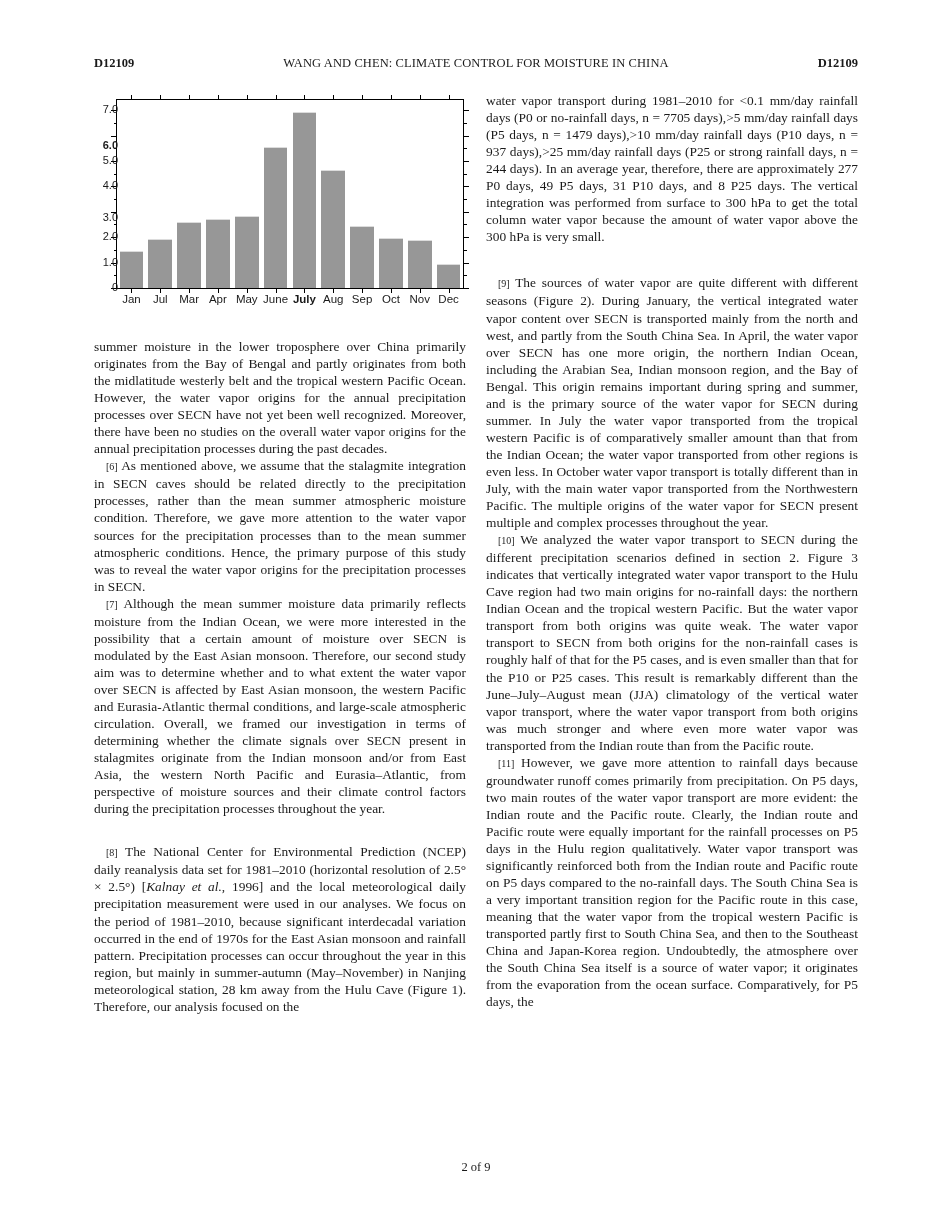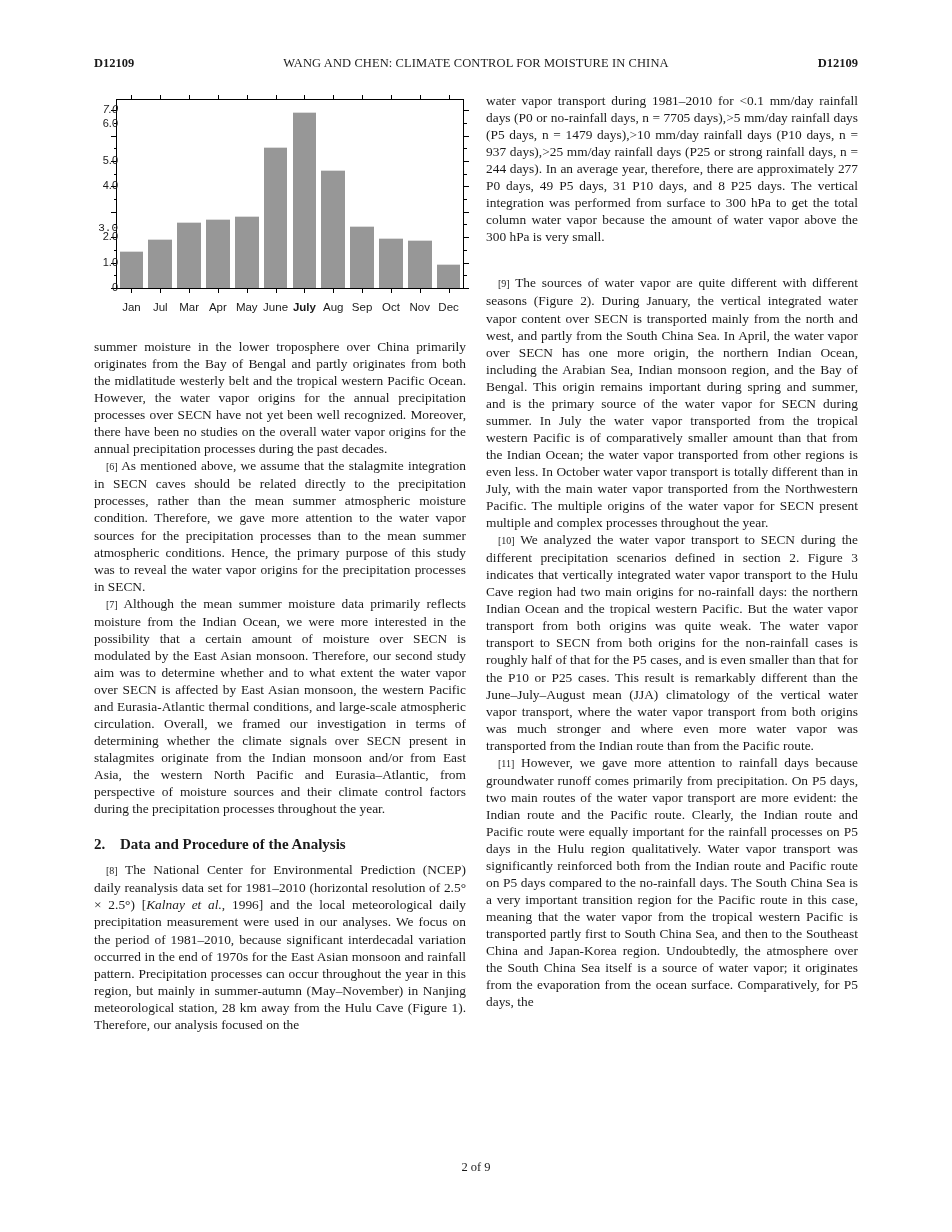--- a/index.html
+++ b/index.html
@@ -20,21 +20,21 @@
   .caption b { font-weight: bold; }
   .footer { position: absolute; top: 1160px; left: 0; width: 952px; text-align: center; font-size: 12.5px; }
   
   .chart { position: absolute; left: 94px; top: 92px; width: 380px; height: 220px; font-family: "Liberation Sans", sans-serif; }
   .plot { position: absolute; left: 22px; top: 7px; width: 348px; height: 190px; border: 1px solid #000; box-sizing: border-box; }
   .bar { position: absolute; bottom: 0; background: #979797; border-top: 1px solid #dcdcdc; box-sizing: border-box; }
   .ytick { position: absolute; left: -6px; width: 5px; height: 1px; background: #000; }
   .ytick-minor { position: absolute; left: -3px; width: 3px; height: 1px; background: #000; }
   .ytick-r { position: absolute; right: -6px; width: 5px; height: 1px; background: #000; }
   .ylabel { position: absolute; right: 356px; font-size: 11px; line-height: 11px; text-align: right; }
-  .xlabel { position: absolute; top: 201px; font-size: 11.5px; width: 34px; margin-left: -17px; text-align: center; margin-top: 8px; }
+  .xlabel { position: absolute; top: 201px; font-size: 11.5px; width: 34px; margin-left: -17px; text-align: center; }
   .xtick-top { position: absolute; top: -5px; width: 1px; height: 4px; background: #000; }
   .xtick-bot { position: absolute; bottom: -5px; width: 1px; height: 4px; background: #000; }
 </style>
 </head>
 <body>
 
 <div class="header">
   <span class="left">D12109</span>
   <span class="center">WANG AND CHEN: CLIMATE CONTROL FOR MOISTURE IN CHINA</span>
   <span class="right">D12109</span>
@@ -117,34 +117,33 @@
     <div class="xlabel" style="left: 181.583px;">June</div>
     <div class="xlabel" style="left: 210.417px; font-weight: bold;">July</div>
     <div class="xlabel" style="left: 239.25px;">Aug</div>
     <div class="xlabel" style="left: 268.083px;">Sep</div>
     <div class="xlabel" style="left: 296.917px;">Oct</div>
     <div class="xlabel" style="left: 325.75px;">Nov</div>
     <div class="xlabel" style="left: 354.583px;">Dec</div>
     <div class="ylabel" style="top: 190px;">0</div>
     <div class="ylabel" style="top: 164.595px;">1.0</div>
     <div class="ylabel" style="top: 139.189px;">2.0</div>
-    <div class="ylabel" style="top: 131px; font-family: Liberation Mono, monospace;">3.0</div>
+    <div class="ylabel" style="top: 120px;">3.0</div>
     <div class="ylabel" style="top: 88.3784px;">4.0</div>
     <div class="ylabel" style="top: 62.973px;">5.0</div>
-    <div class="ylabel" style="top: 26px;">6.0</div>
-    <div class="ylabel" style="top: 12.1622px; font-style: italic;">7.0</div>
+    <div class="ylabel" style="top: 48px; font-weight: bold;">6.0</div>
+    <div class="ylabel" style="top: 12.1622px;">7.0</div>
   </div>
 
 <div class="col col-left" style="top:322px;">
   <div style="height:16px"></div>
   <p>summer moisture in the lower troposphere over China primarily originates from the Bay of Bengal and partly originates from both the midlatitude westerly belt and the tropical western Pacific Ocean. However, the water vapor origins for the annual precipitation processes over SECN have not yet been well recognized. Moreover, there have been no studies on the overall water vapor origins for the annual precipitation processes during the past decades.</p>
   <p class="indent"><span class="pnum">[6]</span> <span>As mentioned above, we assume that the stalagmite integration in SECN caves should be related directly to the precipitation processes, rather than the mean summer atmospheric moisture condition. Therefore, we gave more attention to the water vapor sources for the precipitation processes than to the mean summer atmospheric conditions. Hence, the primary purpose of this study was to reveal the water vapor origins for the precipitation processes in SECN.</span></p>
   <p class="indent"><span class="pnum">[7]</span> <span>Although the mean summer moisture data primarily reflects moisture from the Indian Ocean, we were more interested in the possibility that a certain amount of moisture over SECN is modulated by the East Asian monsoon. Therefore, our second study aim was to determine whether and to what extent the water vapor over SECN is affected by East Asian monsoon, the western Pacific and Eurasia-Atlantic thermal conditions, and large-scale atmospheric circulation. Overall, we framed our investigation in terms of determining whether the climate signals over SECN present in stalagmites originate from the Indian monsoon and/or from East Asia, the western North Pacific and Eurasia–Atlantic, from perspective of moisture sources and their climate control factors during the precipitation processes throughout the year.</span></p>
   <div style="height:18px"></div>
-  <h2 class="section"><span class="num">2.</span><span>Data and Procedure of the Analysis</span></h2>
   <div style="height:8px"></div>
   <p class="indent"><span class="pnum">[8]</span> <span>The National Center for Environmental Prediction (NCEP) daily reanalysis data set for 1981–2010 (horizontal resolution of 2.5° × 2.5°) [</span><i>Kalnay et al.</i><span>, 1996] and the local meteorological daily precipitation measurement were used in our analyses. We focus on the period of 1981–2010, because significant interdecadal variation occurred in the end of 1970s for the East Asian monsoon and rainfall pattern. Precipitation processes can occur throughout the year in this region, but mainly in summer-autumn (May–November) in Nanjing meteorological station, 28 km away from the Hulu Cave (Figure 1). Therefore, our analysis focused on the</span></p>
 </div>
 
 <div class="col col-right" style="top:92px;">
   <p>water vapor transport during 1981–2010 for &lt;0.1 mm/day rainfall days (P0 or no-rainfall days, n = 7705 days),&gt;5 mm/day rainfall days (P5 days, n = 1479 days),&gt;10 mm/day rainfall days (P10 days, n = 937 days),&gt;25 mm/day rainfall days (P25 or strong rainfall days, n = 244 days). In an average year, therefore, there are approximately 277 P0 days, 49 P5 days, 31 P10 days, and 8 P25 days. The vertical integration was performed from surface to 300 hPa to get the total column water vapor because the amount of water vapor above the 300 hPa is very small.</p>
   <div style="height:21px"></div>
   <div style="height:8px"></div>
   <p class="indent"><span class="pnum">[9]</span> <span>The sources of water vapor are quite different with different seasons (Figure 2). During January, the vertical integrated water vapor content over SECN is transported mainly from the north and west, and partly from the South China Sea. In April, the water vapor over SECN has one more origin, the northern Indian Ocean, including the Arabian Sea, Indian monsoon region, and the Bay of Bengal. This origin remains important during spring and summer, and is the primary source of the water vapor for SECN during summer. In July the water vapor transported from the tropical western Pacific is of comparatively smaller amount than that from the Indian Ocean; the water vapor transported from other regions is even less. In October water vapor transport is totally different than in July, with the main water vapor transported from the Northwestern Pacific. The multiple origins of the water vapor for SECN present multiple and complex processes throughout the year.</span></p>
   <p class="indent"><span class="pnum">[10]</span> <span>We analyzed the water vapor transport to SECN during the different precipitation scenarios defined in section 2. Figure 3 indicates that vertically integrated water vapor transport to the Hulu Cave region had two main origins for no-rainfall days: the northern Indian Ocean and the tropical western Pacific. But the water vapor transport from both origins was quite weak. The water vapor transport to SECN from both origins for the non-rainfall cases is roughly half of that for the P5 cases, and is even smaller than that for the P10 or P25 cases. This result is remarkably different than the June–July–August mean (JJA) climatology of the vertical water vapor transport, where the water vapor transport from both origins was much stronger and where even more water vapor was transported from the Indian route than from the Pacific route.</span></p>

